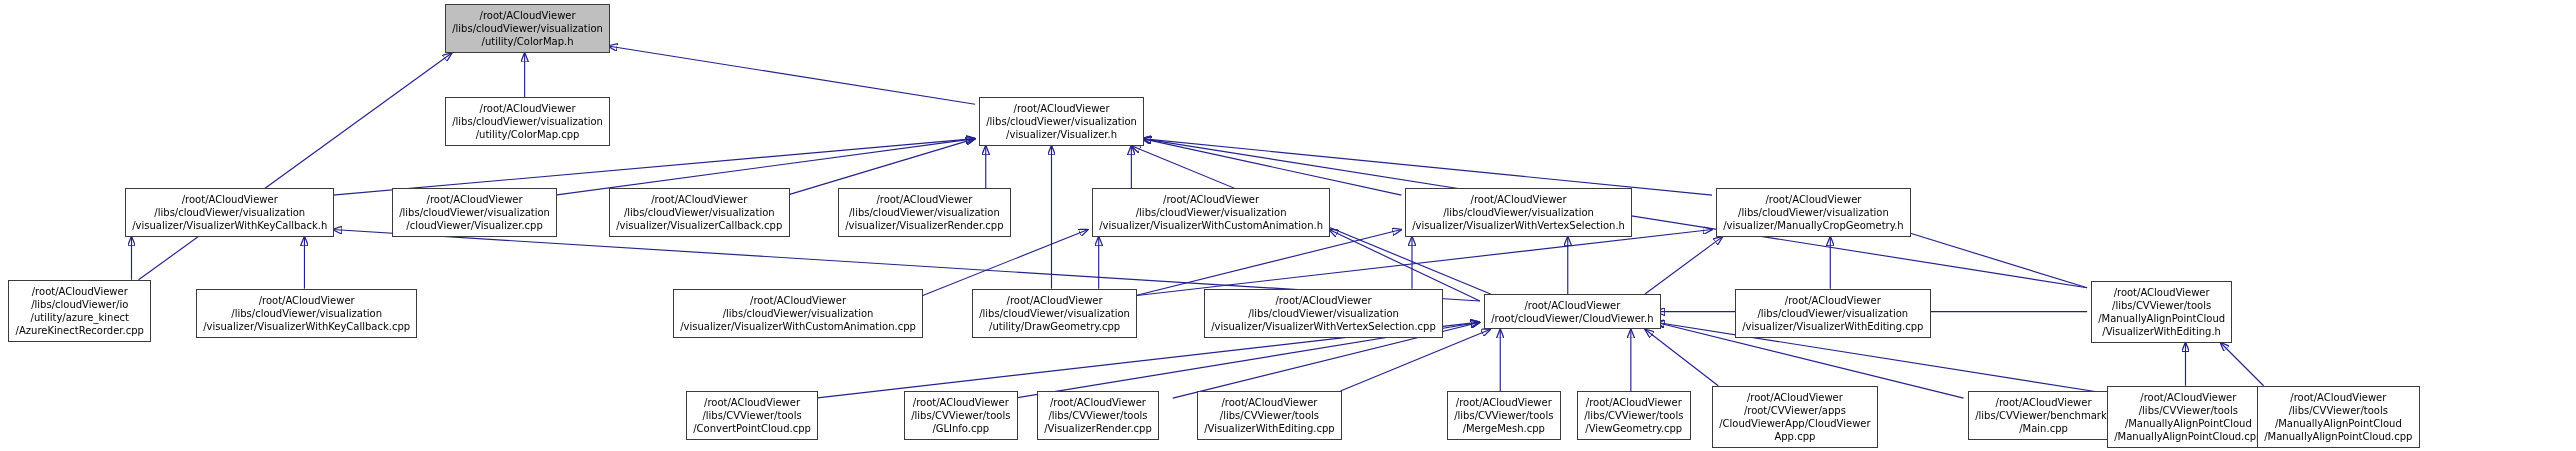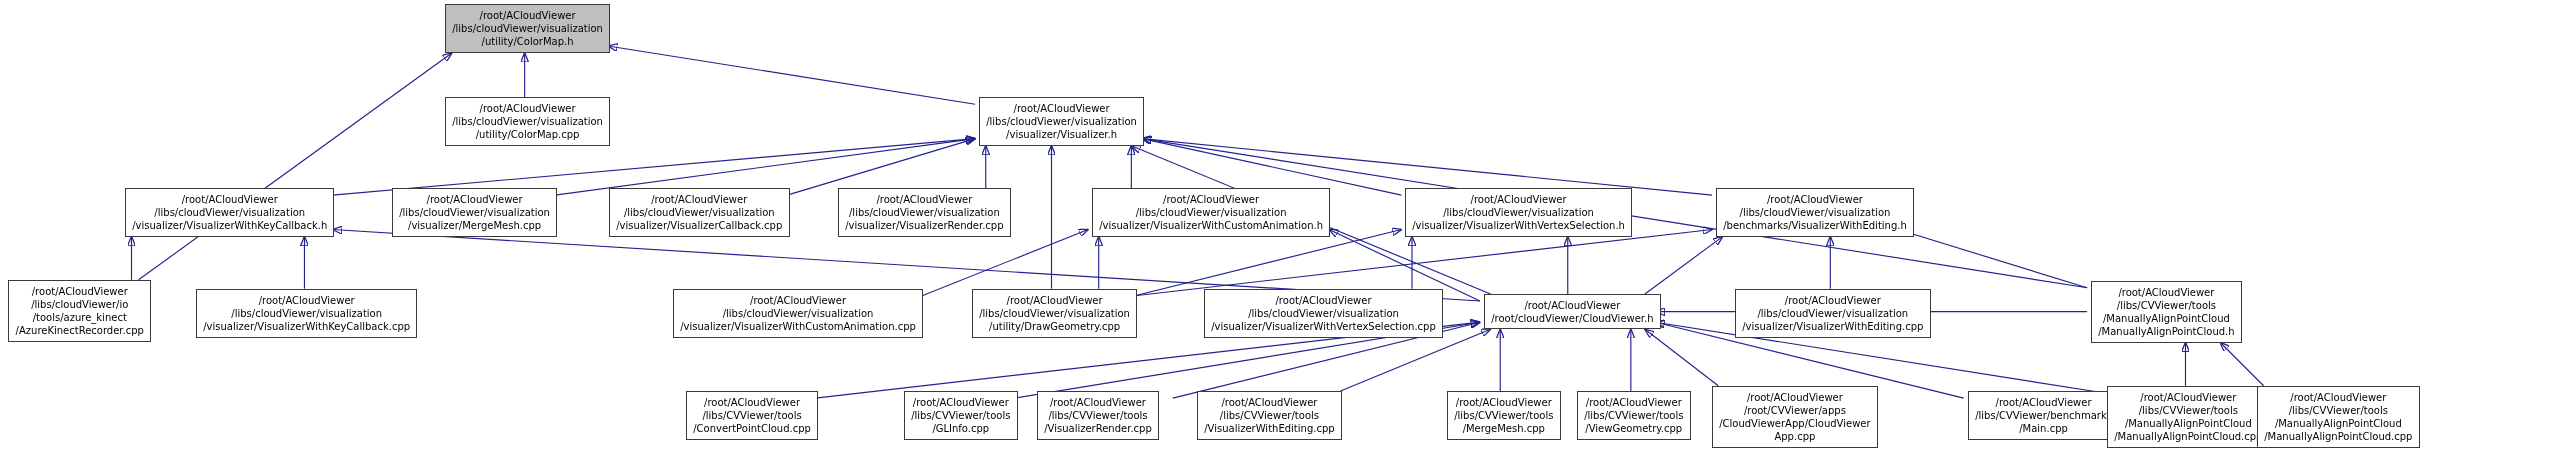--- a/index.html
+++ b/index.html
@@ -115,21 +115,21 @@
         <div>/visualizer/Visualizer.h</div>
       </div>
       <div class="node" style="left: 121px; top: 188px;">
         <div>/root/ACloudViewer</div>
         <div>/libs/cloudViewer/visualization</div>
         <div>/visualizer/VisualizerWithKeyCallback.h</div>
       </div>
       <div class="node" style="left: 388px; top: 188px;">
         <div>/root/ACloudViewer</div>
         <div>/libs/cloudViewer/visualization</div>
-        <div>/visualizer/MergeMesh.cpp</div>
+        <div>/cloudViewer/Visualizer.cpp</div>
       </div>
       <div class="node" style="left: 605px; top: 188px;">
         <div>/root/ACloudViewer</div>
         <div>/libs/cloudViewer/visualization</div>
         <div>/visualizer/VisualizerCallback.cpp</div>
       </div>
       <div class="node" style="left: 834px; top: 188px;">
         <div>/root/ACloudViewer</div>
         <div>/libs/cloudViewer/visualization</div>
         <div>/visualizer/VisualizerRender.cpp</div>
@@ -140,26 +140,26 @@
         <div>/visualizer/VisualizerWithCustomAnimation.h</div>
       </div>
       <div class="node" style="left: 1401px; top: 188px;">
         <div>/root/ACloudViewer</div>
         <div>/libs/cloudViewer/visualization</div>
         <div>/visualizer/VisualizerWithVertexSelection.h</div>
       </div>
       <div class="node" style="left: 1712px; top: 188px;">
         <div>/root/ACloudViewer</div>
         <div>/libs/cloudViewer/visualization</div>
-        <div>/benchmarks/VisualizerWithEditing.h</div>
+        <div>/visualizer/ManuallyCropGeometry.h</div>
       </div>
       <div class="node" style="left: 4.4px; top: 280px;">
         <div>/root/ACloudViewer</div>
         <div>/libs/cloudViewer/io</div>
-        <div>/tools/azure_kinect</div>
+        <div>/utility/azure_kinect</div>
         <div>/AzureKinectRecorder.cpp</div>
       </div>
       <div class="node" style="left: 192px; top: 289px;">
         <div>/root/ACloudViewer</div>
         <div>/libs/cloudViewer/visualization</div>
         <div>/visualizer/VisualizerWithKeyCallback.cpp</div>
       </div>
       <div class="node" style="left: 669px; top: 289px;">
         <div>/root/ACloudViewer</div>
         <div>/libs/cloudViewer/visualization</div>
@@ -181,21 +181,21 @@
       </div>
       <div class="node" style="left: 1731px; top: 289px;">
         <div>/root/ACloudViewer</div>
         <div>/libs/cloudViewer/visualization</div>
         <div>/visualizer/VisualizerWithEditing.cpp</div>
       </div>
       <div class="node" style="left: 2087px; top: 281px;">
         <div>/root/ACloudViewer</div>
         <div>/libs/CVViewer/tools</div>
         <div>/ManuallyAlignPointCloud</div>
-        <div>/ManuallyAlignPointCloud.h</div>
+        <div>/VisualizerWithEditing.h</div>
       </div>
       <div class="node" style="left: 682px; top: 391px;">
         <div>/root/ACloudViewer</div>
         <div>/libs/CVViewer/tools</div>
         <div>/ConvertPointCloud.cpp</div>
       </div>
       <div class="node" style="left: 900px; top: 391px;">
         <div>/root/ACloudViewer</div>
         <div>/libs/CVViewer/tools</div>
         <div>/GLInfo.cpp</div>

